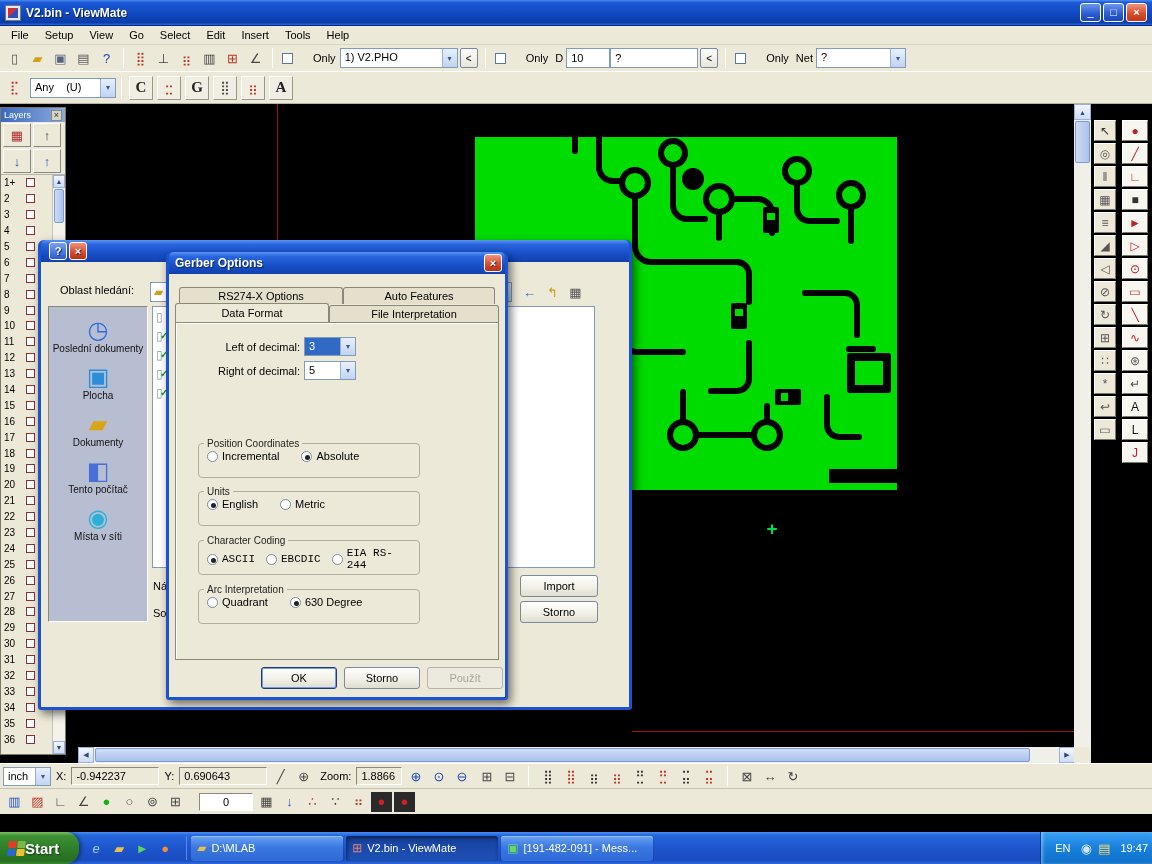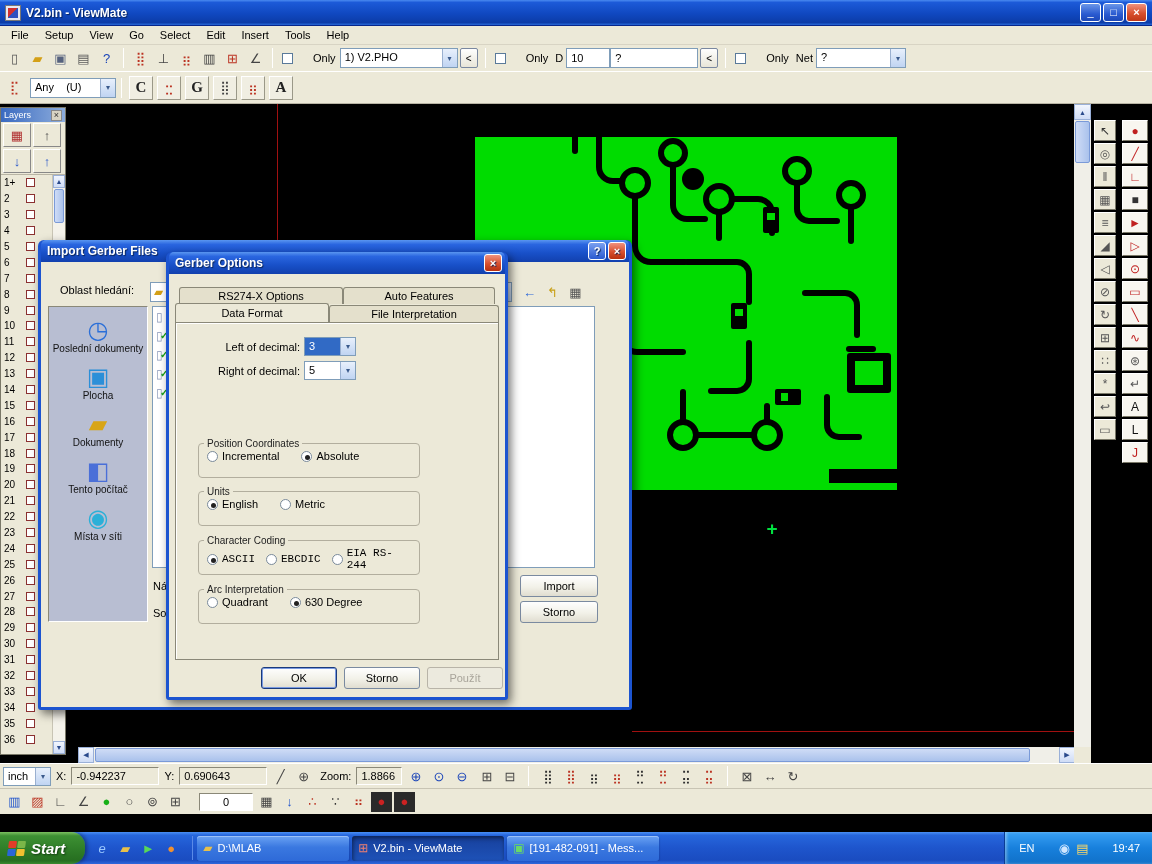--- a/index.html
+++ b/index.html
@@ -147,37 +147,37 @@
   .radio{display:inline-flex;align-items:center;gap:4px;}
   .rb{width:11px;height:11px;border-radius:50%;border:1px solid #7a8a9a;background:#fff;position:relative;display:inline-block;flex:none;}
   .rb.checked::after{content:"";position:absolute;left:3px;top:3px;width:5px;height:5px;border-radius:50%;background:#222;}
   .g1{top:66px;}.g2{top:115px;}.g3{top:163px;}.g4{top:212px;}.g5{top:261px;}
   .btnrow{position:absolute;left:92px;top:393px;display:flex;gap:7px;}
   .btnrow .btn{width:76px;}
 
   
   .taskbar{left:0;top:832px;width:1152px;height:32px;display:flex;align-items:center;z-index:30;
     background:linear-gradient(180deg,#4a90f4 0%,#2666dc 10%,#1e55cc 50%,#1a4cc0 88%,#2e68dc 100%);}
-  .start-btn{height:32px;padding:0 20px 0 8px;display:flex;align-items:center;gap:6px;color:#fff;font-weight:bold;font-style:italic;font-size:15px;
+  .start-btn{height:32px;padding:0 20px 0 8px;display:flex;align-items:center;color:#fff;font-weight:bold;font-size:15px;
     background:linear-gradient(180deg,#7cc060 0%,#3d9033 12%,#2f7d28 55%,#266e20 90%,#3a8a30 100%);
     border-radius:0 14px 14px 0;box-shadow:2px 0 4px rgba(0,0,0,.4);text-shadow:1px 1px 2px #123a10;flex:none;}
   .winflag{width:17px;height:15px;display:grid;grid-template-columns:1fr 1fr;grid-template-rows:1fr 1fr;gap:1px;transform:skewX(-8deg);}
   .winflag span{border-radius:1px;}
   .qlaunch{display:inline-flex;align-items:center;gap:5px;padding:0 8px;}
   .qicon{width:18px;height:18px;display:inline-flex;align-items:center;justify-content:center;font-size:13px;line-height:1;}
   .tdiv{width:1px;height:24px;background:#123c94;border-right:1px solid #5a8ae8;margin:0 4px;flex:none;}
   .tasks{display:flex;gap:3px;flex:1;overflow:hidden;}
   .task-btn{width:152px;height:25px;border-radius:3px;flex:none;
     background:linear-gradient(180deg,#6aa2f4,#3a78e0 45%,#2e6ad8);
     box-shadow:inset 0 1px 0 #9ac0f8,0 1px 2px rgba(0,0,0,.3);
     display:flex;align-items:center;gap:5px;padding:0 6px;color:#fff;}
   .task-btn.active{background:linear-gradient(180deg,#17409c,#1e52b8);box-shadow:inset 1px 2px 4px rgba(0,0,0,.5);}
   .task-icon{font-size:12px;line-height:1;flex:none;}
   .task-label{white-space:nowrap;overflow:hidden;text-overflow:ellipsis;}
-  .tray{height:32px;display:flex;align-items:center;gap:21px;padding:0 12px 0 14px;color:#fff;flex:none;
+  .tray{height:32px;display:flex;align-items:center;gap:7px;padding:0 4px 0 14px;color:#fff;flex:none;
     background:linear-gradient(180deg,#38a0f4 0%,#1880dc 50%,#1070c8 100%);
     border-left:1px solid #0a3c94;box-shadow:inset 2px 0 3px rgba(255,255,255,.35);}
 </style>
 </head>
 <body>
 
 <div class="screen">
 
   <div class="titlebar abs">
     <span class="app-icon"></span>
@@ -531,21 +531,20 @@
   <div class="hscroll abs">
     <span class="sarrow left"></span>
     <span class="hthumb"></span>
     <span class="htrack"></span>
     <span class="sarrow right"></span>
   </div>
   <div class="corner abs"></div>
 
   <div class="dialog import-dlg">
     <div class="dlg-title">
-      <span class="t">Import Gerber Files</span>
       <span class="dlg-btn help">?</span>
       <span class="dlg-btn close">×</span>
     </div>
     <div class="dlg-body">
       <span class="lookin-label">Oblast hledání:</span>
       <span class="combo lookin-combo">
         <span class="folder-glyph">▰</span>
         <span class="combo-text"></span>
         <span class="combo-arrow"></span>
       </span>

